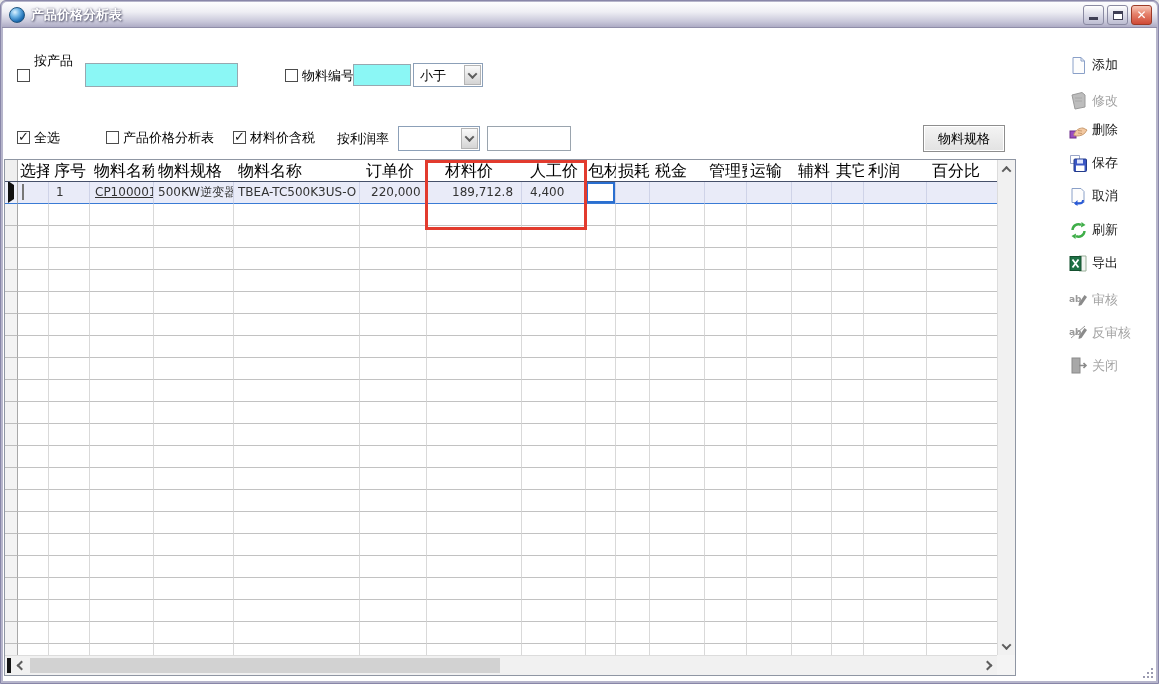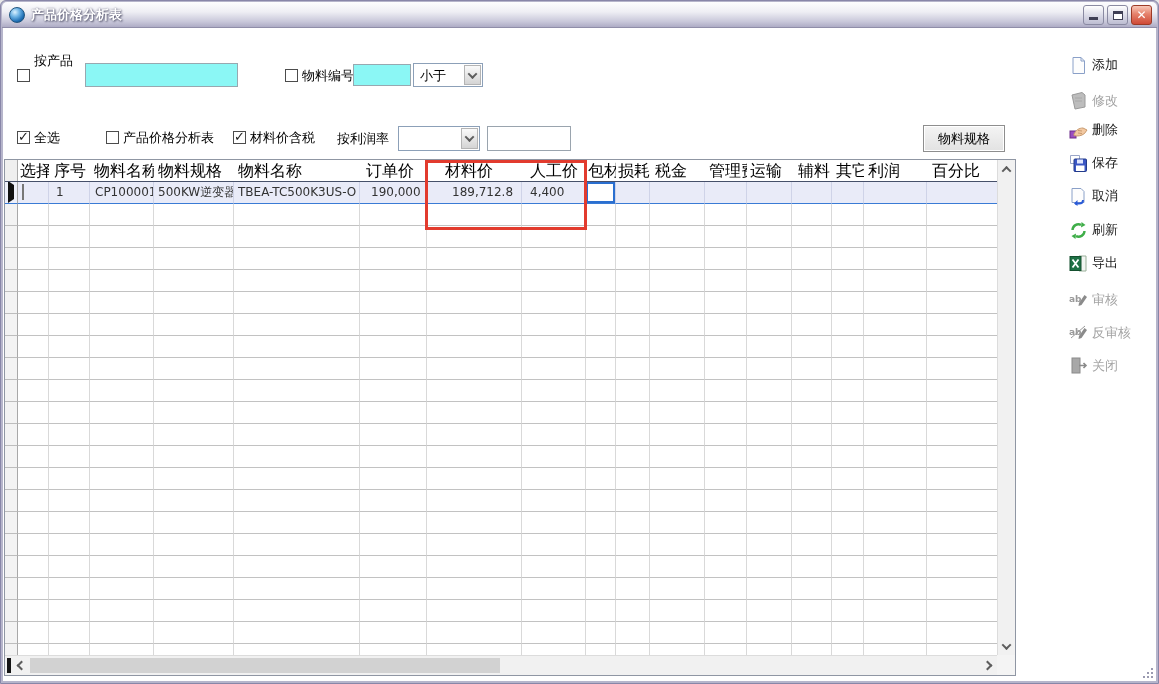--- a/index.html
+++ b/index.html
@@ -156,24 +156,24 @@
           <div class="hcell" style="width:63px;padding-left:4px;">利润</div>
           <div class="hcell" style="width:70px;padding-left:5px;">百分比</div>
         </div>
 
         <div class="grid-rows">
 
           <div class="grow row-data">
             <div class="gcell sel" style="width:13px;"><span class="row-tri"></span></div>
             <div class="gcell" style="width:31px;"><span class="rowcb"></span></div>
             <div class="gcell" style="width:41px;padding-left:7px;">1</div>
-            <div class="gcell" style="width:64px;padding-left:5px;">CP100001</div>
+            <div class="gcell" style="width:64px;padding-left:5px;text-decoration:underline;">CP100001</div>
             <div class="gcell" style="width:80px;padding-left:4px;">500KW逆变器</div>
             <div class="gcell" style="width:126px;padding-left:4px;">TBEA-TC500K3US-O</div>
-            <div class="gcell" style="width:67px;padding-left:11px;">190,000</div>
+            <div class="gcell" style="width:67px;padding-left:11px;">220,000</div>
             <div class="gcell" style="width:95px;padding-left:25px;">189,712.8</div>
             <div class="gcell" style="width:64px;padding-left:8px;">4,400</div>
             <div class="gcell focus-cell" style="width:30px;"></div>
             <div class="gcell" style="width:34px;"></div>
             <div class="gcell" style="width:55px;"></div>
             <div class="gcell" style="width:42px;"></div>
             <div class="gcell" style="width:45px;"></div>
             <div class="gcell" style="width:40px;"></div>
             <div class="gcell" style="width:32px;"></div>
             <div class="gcell" style="width:63px;"></div>

